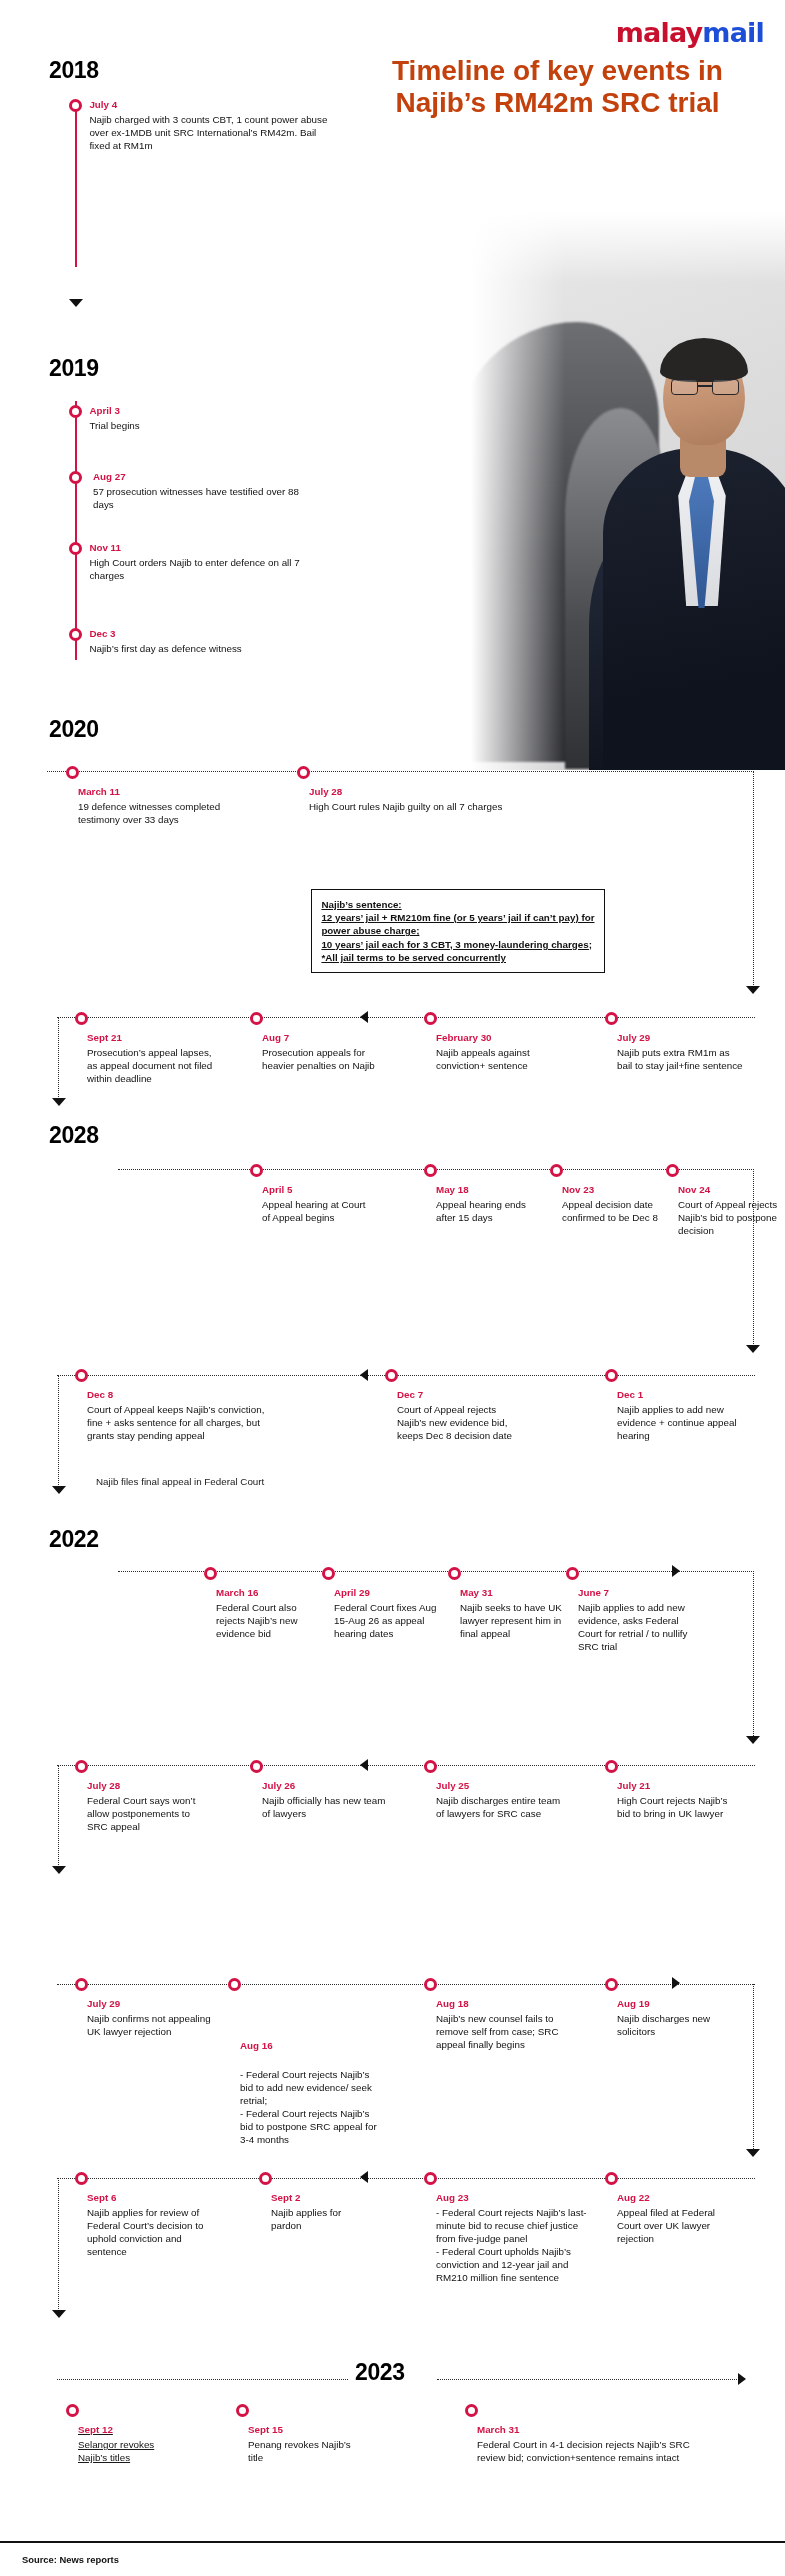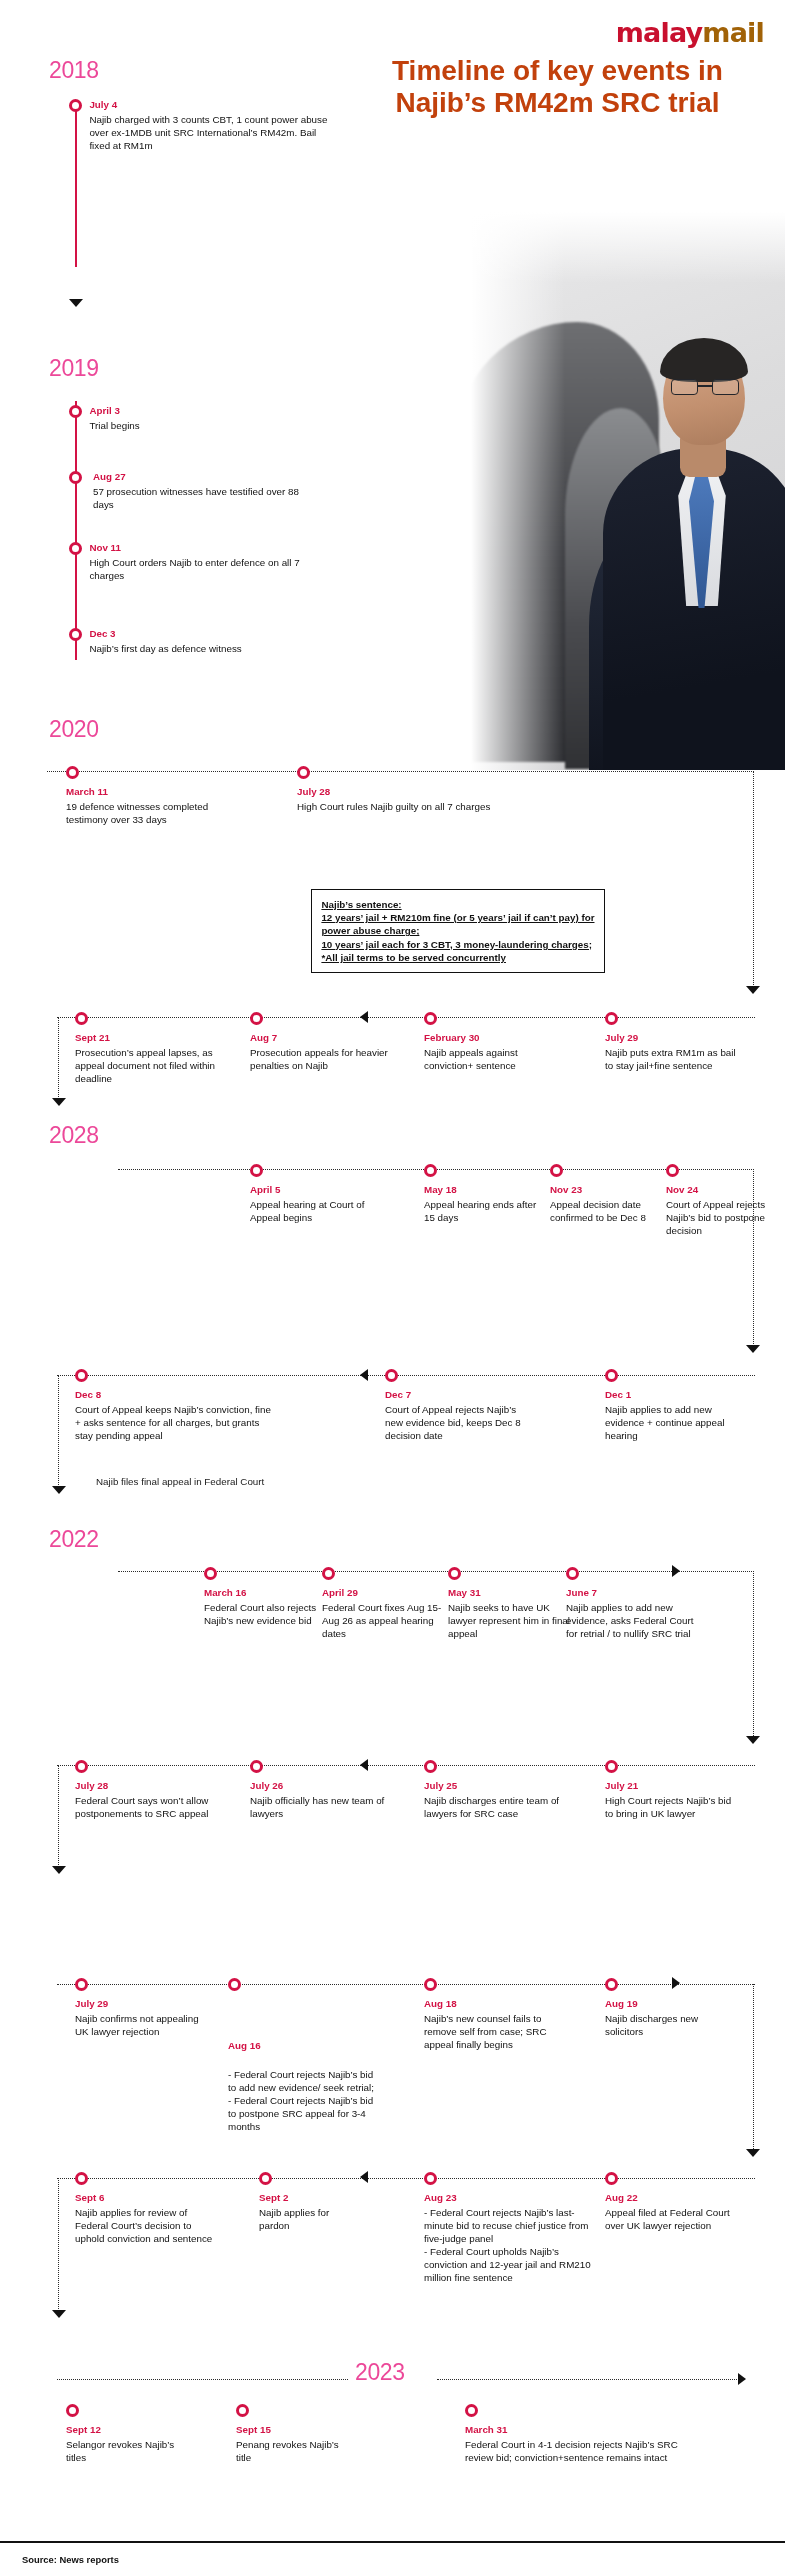--- a/index.html
+++ b/index.html
@@ -13,21 +13,21 @@
   }
   .page { position:relative; width:786px; height:2576px; }
 
   
   .logo {
     position:absolute; right:22px; top:17.3px;
     font-size:27px; font-weight:bold; letter-spacing:-0.8px;
     font-family:"DejaVu Sans", sans-serif;
   }
   .logo .m1 { color:#c8102e; }
-  .logo .m2 { color:#a16207; }
+  .logo .m2 { color:#1d4ed8; }
 
   .title {
     position:absolute; left:377px; top:55px; width:361px;
     text-align:center;
     font-size:28px; line-height:1.16; font-weight:bold; color:#c2410c;
   }
 
   
   .photo {
     position:absolute; left:471px; top:212px; width:314px; height:558px;
@@ -97,38 +97,38 @@
     position:absolute; left:0; top:0; width:94px; height:100%;
     background:linear-gradient(90deg,#ffffff 0%,rgba(255,255,255,0) 100%);
   }
   .photo .fade-top {
     position:absolute; left:0; top:0; width:100%; height:71px;
     background:linear-gradient(180deg,#ffffff 0%,rgba(255,255,255,0) 100%);
   }
 
   
   .year {
-    position:absolute; font-size:23px; font-weight:normal; color:#ec4899;
+    position:absolute; font-size:23px; font-weight:bold; color:#000000;
     letter-spacing:-0.4px;
   }
 
   
   .ev { position:absolute; }
   .ev .dot {
     position:absolute; left:0; top:0; width:13.4px; height:13.4px; border-radius:50%;
     background:#ffffff; border:3.1px solid #d31245;
   }
   .ev .date {
     font-size:9.8px; font-weight:bold; color:#d31245; margin:0 0 1.6px 0;
     line-height:1.25;
   }
   .ev .body {
     font-size:9.8px; line-height:1.33; color:#111;
   }
-  .ev .txtwrap { margin-left:0; padding-top:19px; }
+  .ev .txtwrap { margin-left:12px; padding-top:19px; }
   .vline-solid { position:absolute; width:1.6px; background:#d31245; }
   .dash-h {
     position:absolute; height:0; border-top:1.6px dotted #2b2b2b;
   }
   .dash-v {
     position:absolute; width:0; border-left:1.6px dotted #2b2b2b;
   }
   .arrow-d {
     position:absolute; width:0; height:0;
     border-left:7px solid transparent; border-right:7px solid transparent;
@@ -503,21 +503,21 @@
       <div class="date">Aug 22</div>
       <div class="body">Appeal filed at Federal Court over UK lawyer rejection</div>
     </div>
   </div>
 
   <div class="year-2023-rule-l" style="left:57px; top:2379px; width:291px;"></div>
   <div class="year" style="left:355px; top:2359px;">2023</div>
   <div class="year-2023-rule-l" style="left:437px; top:2379px; width:306px;"></div>
   <div class="arrow-r" style="left:738px; top:2373px;"></div>
 
-  <div class="ev" style="left:66px; top:2404px; width:118px;">
+  <div class="ev" style="left:66px; top:2404px; width:118px;text-decoration:underline;">
     <span class="dot"></span>
     <div class="txtwrap" style="padding-top:20.4px;">
       <div class="date">Sept 12</div>
       <div class="body">Selangor revokes Najib’s titles</div>
     </div>
   </div>
   <div class="ev" style="left:236px; top:2404px; width:118px;">
     <span class="dot"></span>
     <div class="txtwrap" style="padding-top:20.4px;">
       <div class="date">Sept 15</div>

